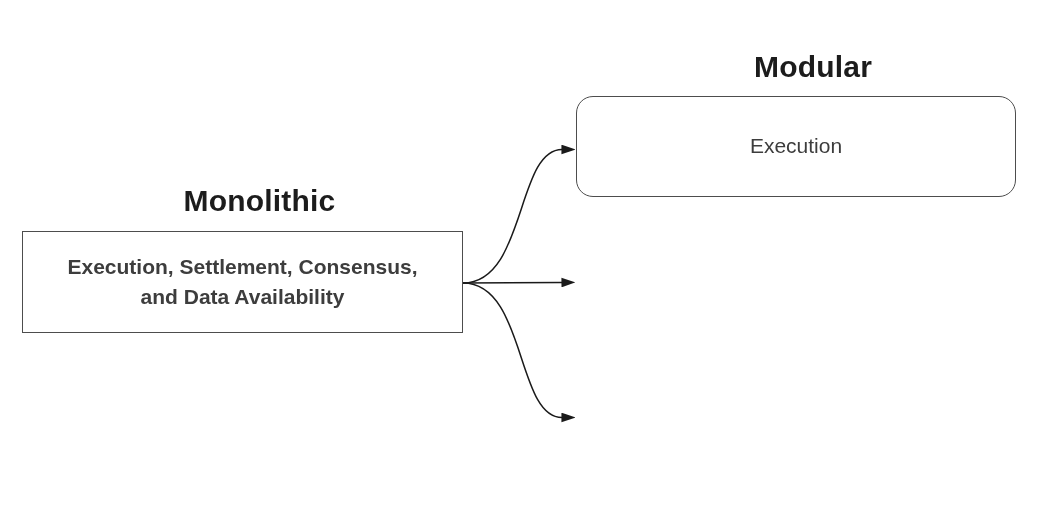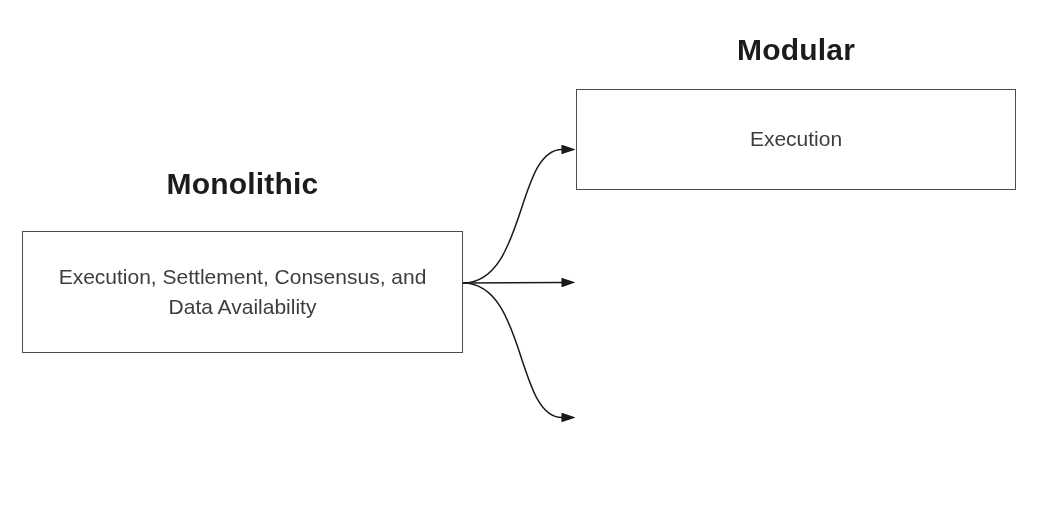--- a/index.html
+++ b/index.html
@@ -18,21 +18,21 @@
   .connectors {
     position: absolute;
     left: 0;
     top: 0;
     width: 1050px;
     height: 517px;
     pointer-events: none;
   }
   .heading {
     position: absolute;
-    margin: 0;
+    margin: 17px;
     font-size: 30px;
     font-weight: bold;
     color: #1c1c1c;
     text-align: center;
     letter-spacing: 0.2px;
     line-height: 1.1;
   }
   .heading.monolithic {
     left: 22px;
     top: 167px;
@@ -58,28 +58,29 @@
     line-height: 1.45;
   }
   .box .box-label {
     display: block;
     padding: 0 30px;
   }
   .box.monolithic-box {
     left: 22px;
     top: 231px;
     width: 441px;
-    height: 122px;
+    height: 102px;
+    font-weight: bold;
   }
   .box.modular-box {
     left: 576px;
     width: 440px;
     height: 101px;
   }
-  .box.modular-box.b0 { top: 89px; }
+  .box.modular-box.b0 { top: 96px; border-radius: 17px; }
   .box.modular-box.b1 { top: 232px; }
   .box.modular-box.b2 { top: 367px; }
 </style>
 </head>
 <body>
 
 <div class="canvas">
 
   <svg class="connectors" viewBox="0 0 1050 517" xmlns="http://www.w3.org/2000/svg" aria-hidden="true">
     <defs>

